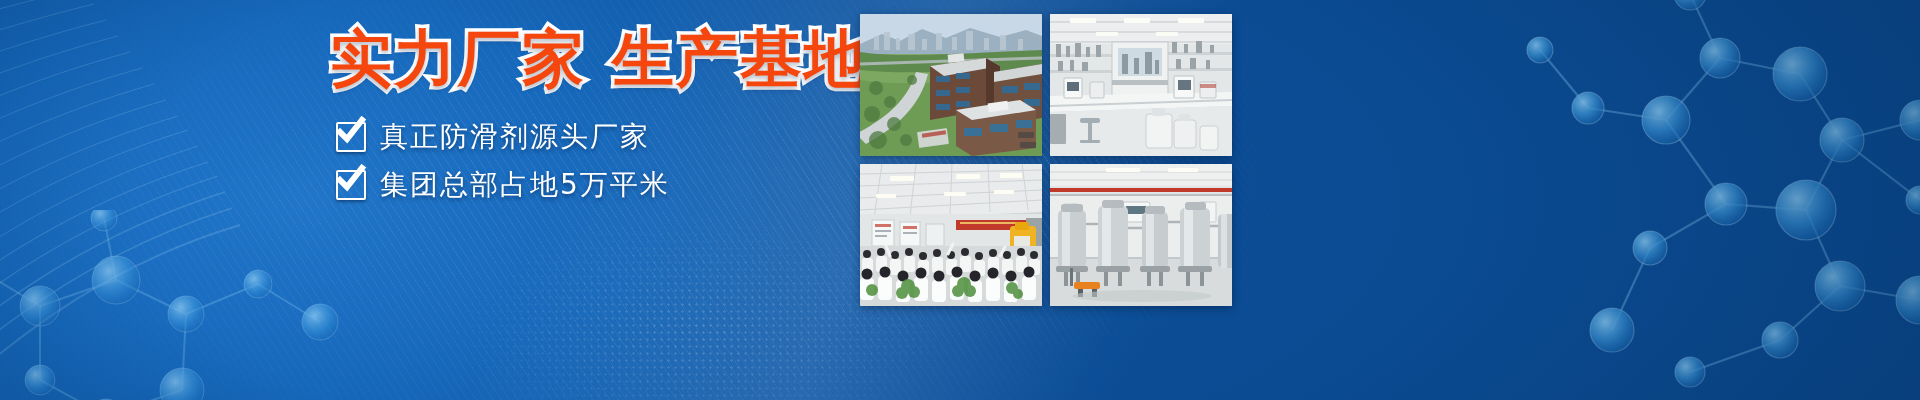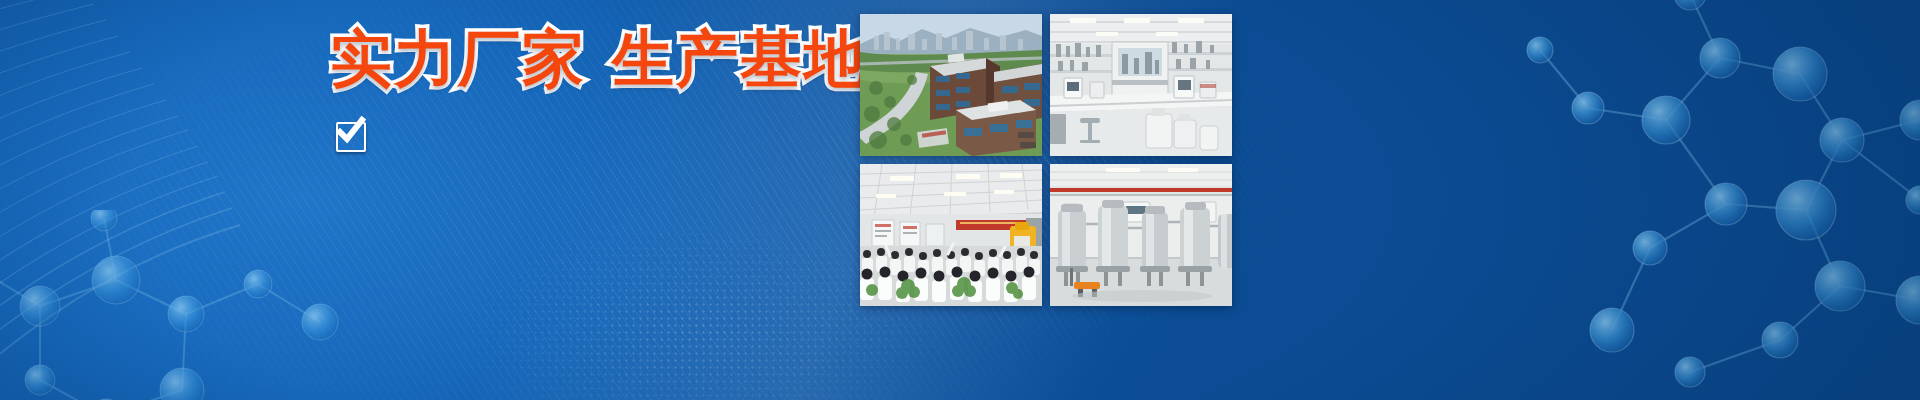--- a/index.html
+++ b/index.html
@@ -204,29 +204,38 @@
   </svg>
 
   <div class="layer vignette"></div>
 
   <div class="headline">
     <span>实力厂家</span><span class="gap"></span><span>生产基地</span>
   </div>
 
   <div class="bullets">
 
-
-
-
     <div class="bullet">
       <span class="cbox">
         <svg viewBox="0 0 34 34">
             <path d="M7 17 L14 24 L29 5" stroke="#ffffff" stroke-width="6" fill="none" stroke-linecap="square" stroke-linejoin="miter"></path>
           </svg>
       </span>
+      <span class="btext">真正防滑剂源头厂家</span>
+    </div>
+
+
+
+    <div class="bullet">
+      <span class="cbox">
+        <svg viewBox="0 0 34 34">
+            <path d="M7 17 L14 24 L29 5" stroke="#ffffff" stroke-width="6" fill="none" stroke-linecap="square" stroke-linejoin="miter"></path>
+          </svg>
+      </span>
+      <span class="btext">集团总部占地5万平米</span>
     </div>
 
   </div>
 
   <div class="grid">
 
     <div class="photo">
       <svg viewBox="0 0 182 142" preserveAspectRatio="xMidYMid slice">
         <rect width="182" height="142" fill="#86a86d"></rect>
         <rect width="182" height="40" fill="#c8d8e6"></rect>

